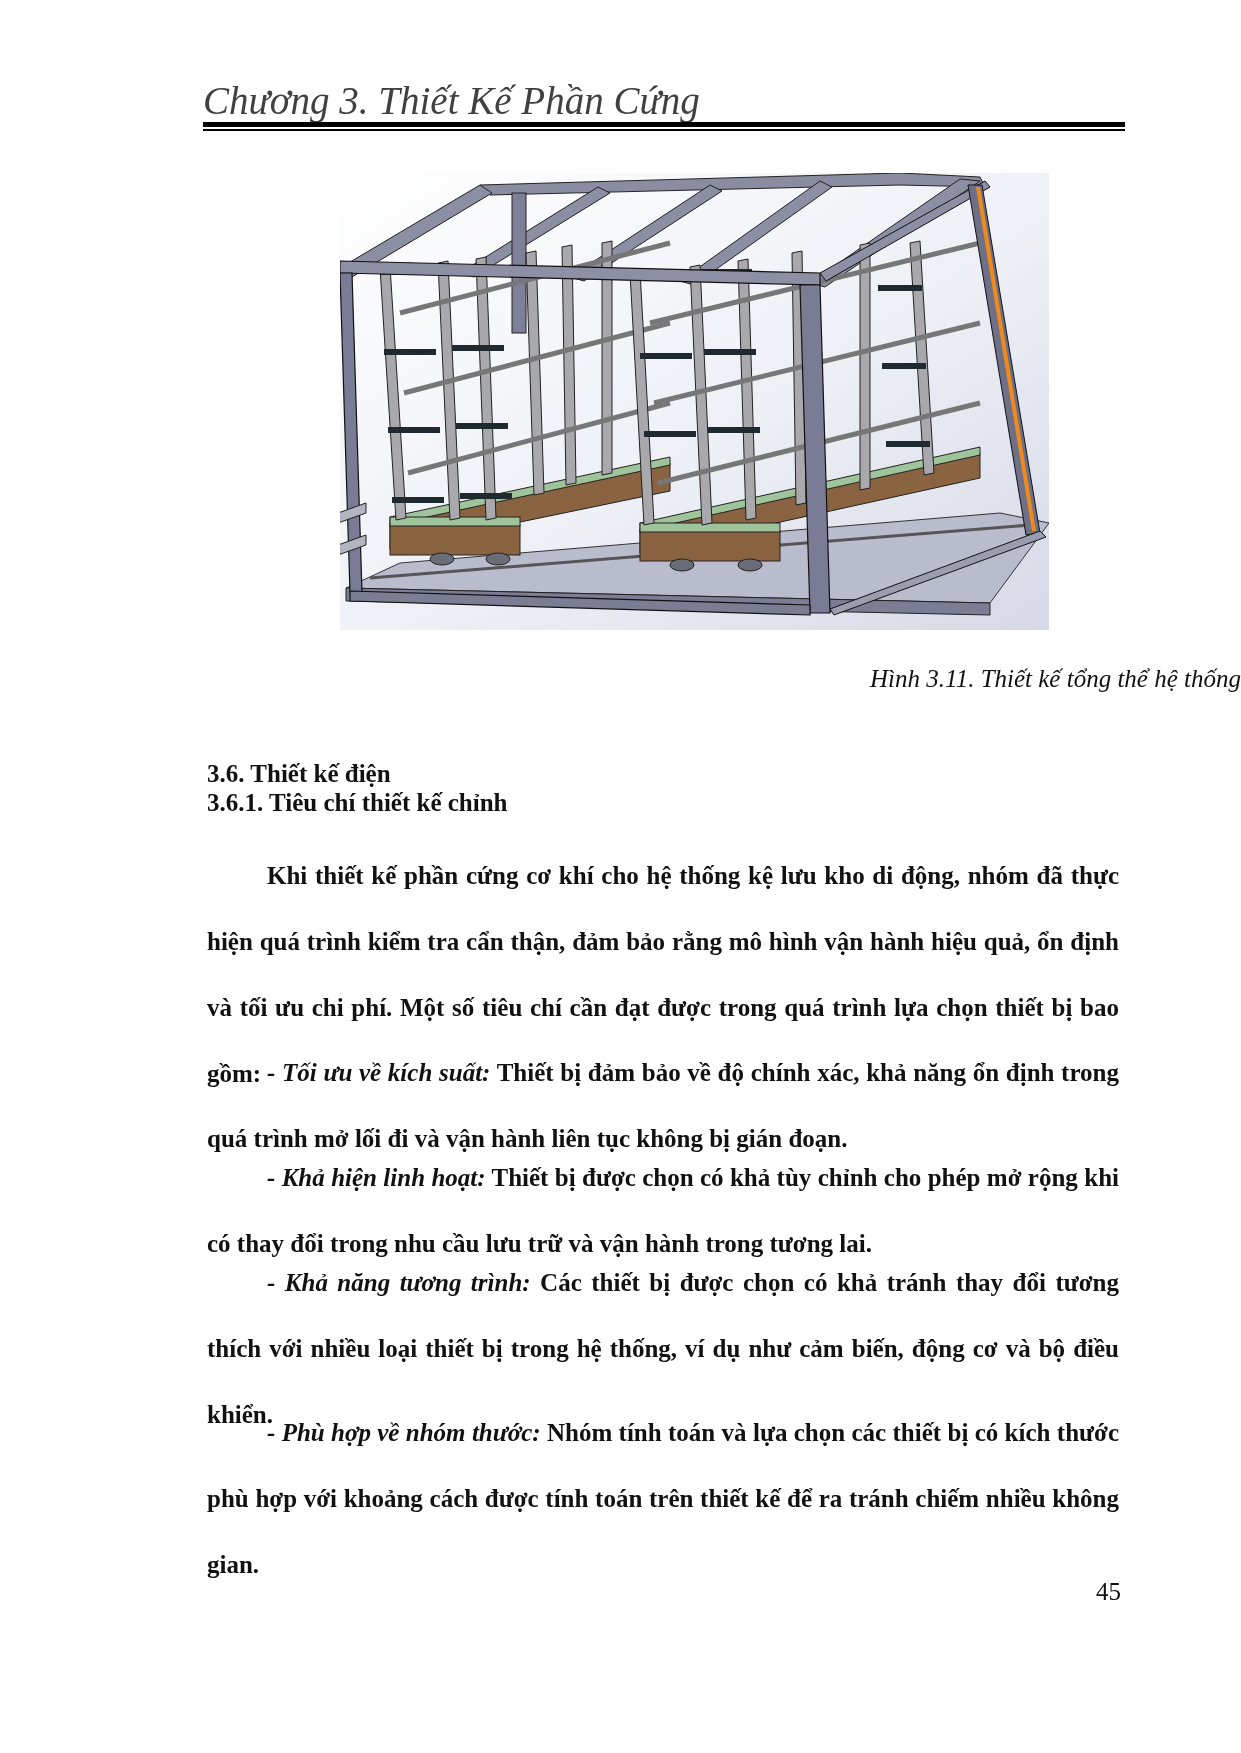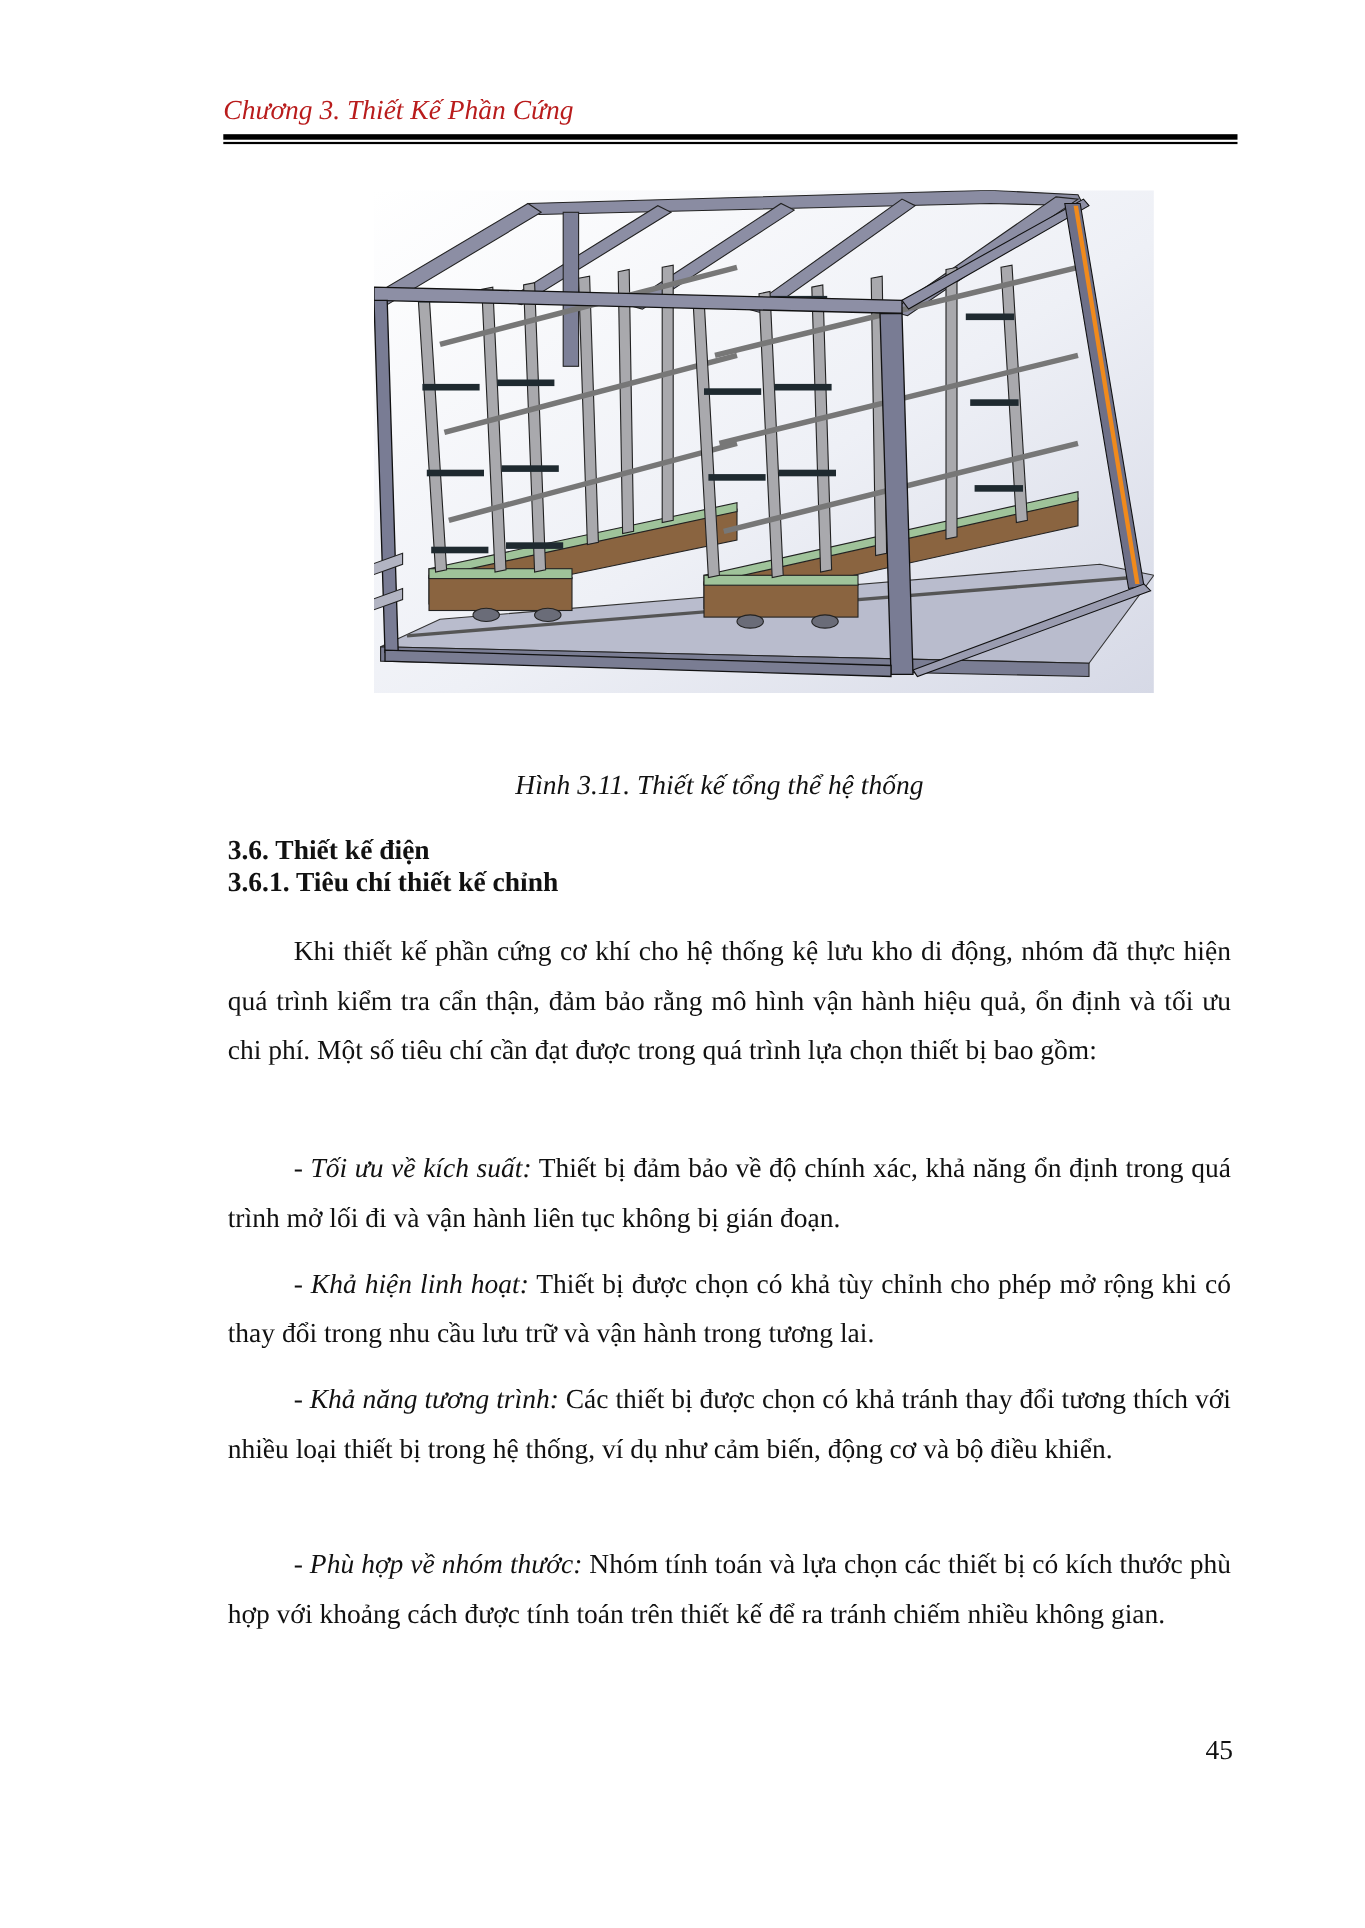--- a/index.html
+++ b/index.html
@@ -1,32 +1,32 @@
 <!DOCTYPE html>
 <html><head>
 <meta charset="utf-8">
 <style>
   html, body { margin: 0; padding: 0; background: #ffffff; }
   body { width: 1241px; height: 1753px; position: relative; overflow: hidden;
          font-family: "Liberation Serif", "DejaVu Serif", serif; color: #111; }
   .page-header { position: absolute; left: 203px; top: 84px; width: 922px; }
-  .header-title { font-style: italic; font-size: 25px; line-height: 34px; color: #b91c1c; white-space: nowrap; }
+  .header-title { font-style: italic; font-size: 39px; line-height: 34px; color: #404040; white-space: nowrap; }
   .rule-thick { position: absolute; left: 0; top: 38px; width: 922px; height: 5px; background: #000; }
   .rule-thin { position: absolute; left: 0; top: 45px; width: 922px; height: 2px; background: #000; }
 
   .figure { position: absolute; left: 340px; top: 173px; width: 709px; height: 457px; }
   .figure svg { display: block; width: 100%; height: 100%; }
 
-  .caption { position: absolute; left: 0; width: 1241px; top: 663px; text-align: center;
-             font-style: italic; font-size: 25px; line-height: 32px; padding-left: 67px; box-sizing: border-box; margin-top: 36px; }
+  .caption { position: absolute; left: 0; width: 1241px; top: 663px; text-align: right;
+             font-style: italic; font-size: 25px; line-height: 32px; padding-left: 67px; box-sizing: border-box; }
 
   .h2 { position: absolute; left: 207px; font-weight: bold; font-size: 25px; line-height: 30px; white-space: nowrap; }
 
-  .para { position: absolute; left: 207px; width: 912px; font-size: 25px; line-height: 45px;
-          text-align: justify; text-indent: 60px; }
+  .para { position: absolute; left: 207px; width: 912px; font-size: 25px; line-height: 66px;
+          text-align: justify; text-indent: 60px; font-weight: bold; }
   .para .lead { font-style: italic; }
   .page-number { position: absolute; left: 1096px; top: 1578px; font-size: 25px; line-height: 28px; }
 </style>
 </head>
 <body>
 
 <div class="page-header">
   <div class="header-title">Chương 3. Thiết Kế Phần Cứng</div>
   <div class="rule-thick"></div>
   <div class="rule-thin"></div>

